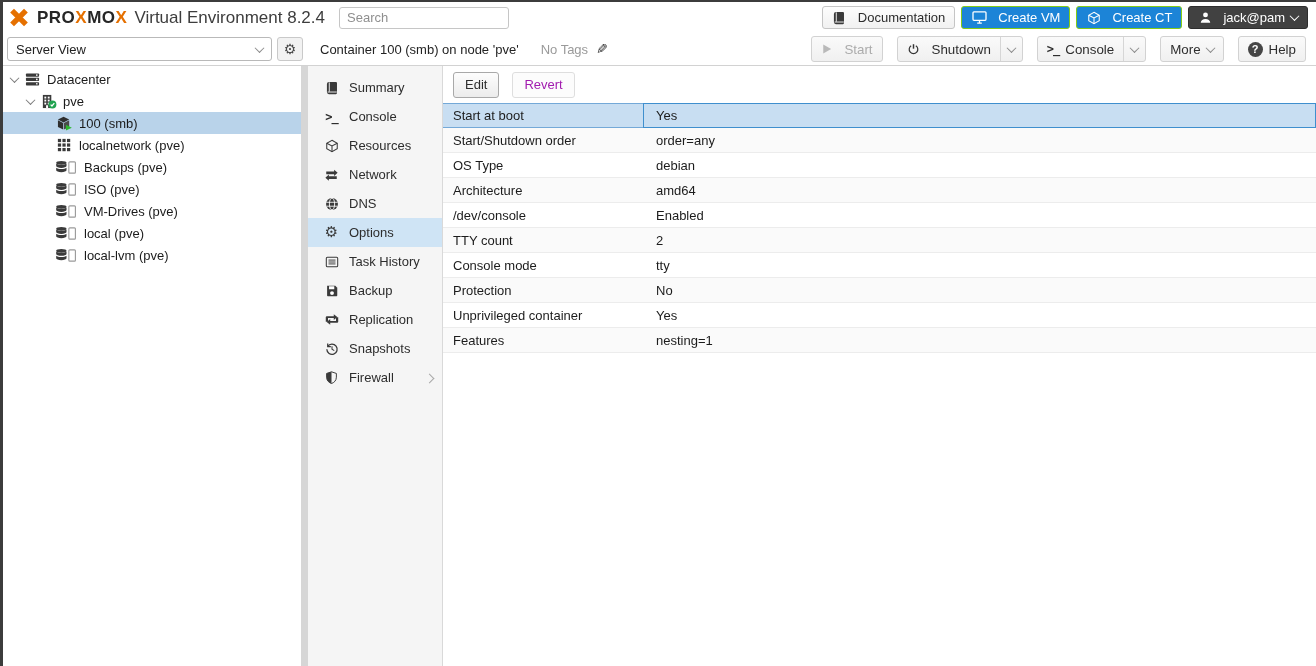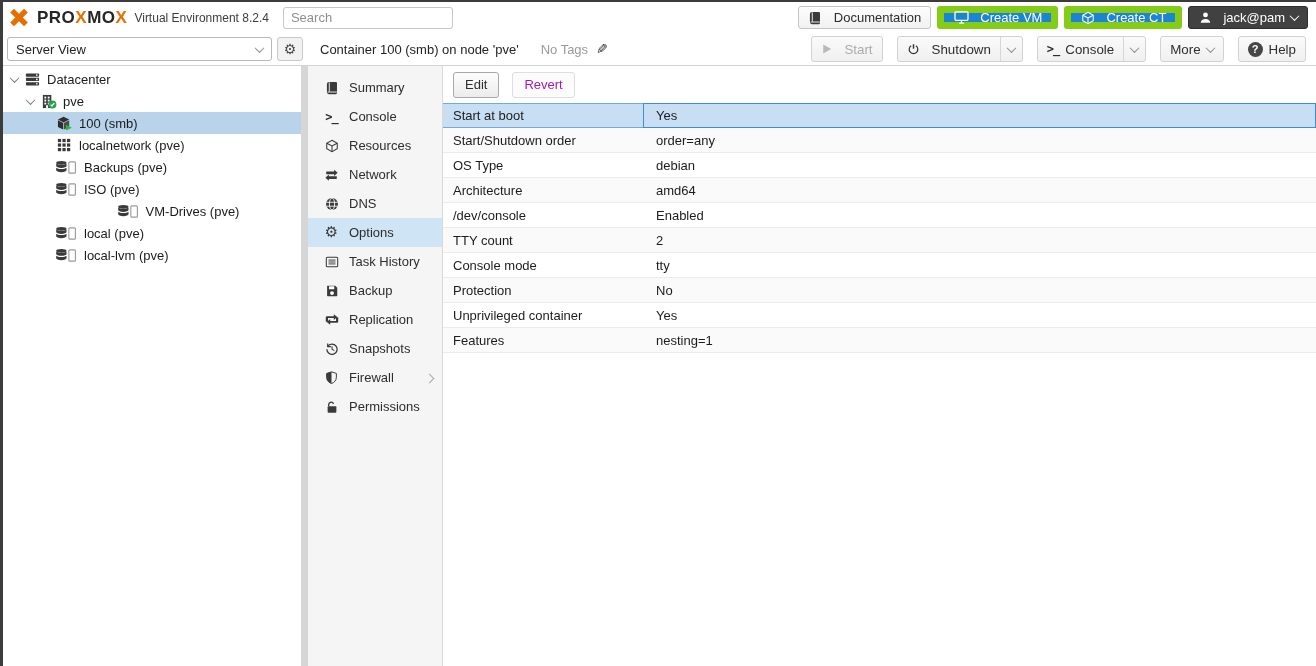--- a/index.html
+++ b/index.html
@@ -6,29 +6,29 @@
   html,body { width:1316px; height:666px; overflow:hidden; }
   body { font: 13px "Liberation Sans", sans-serif; color:#1f1f1f; background:#fff; }
   .page { width:1316px; height:666px; display:flex; flex-direction:column;
           border-top:2px solid #3c3c3c; border-left:3px solid #3c3c3c; background:#fff; overflow:hidden; }
 
   
   .topbar { height:31px; flex:0 0 31px; display:flex; align-items:center; padding:0 8px 0 6px; background:#fff; }
   .brand { display:flex; align-items:center; gap:3px; }
   .brand-word { font-weight:bold; font-size:17px; letter-spacing:.5px; color:#262626; }
   .brand-word .ox { color:#e57000; }
-  .brand-sub { font-size:12px; color:#3d3d3d; margin-left:4px; }
+  .brand-sub { font-size:17px; color:#3d3d3d; margin-left:4px; }
   .search { width:170px; height:22px; margin-left:14px; border:1px solid #c6c6c6; border-radius:3px;
             padding:0 7px; font:13px "Liberation Sans",sans-serif; color:#701a75; outline:none; }
   .search::placeholder { color:#8f8f8f; }
   .top-actions { margin-left:auto; display:flex; align-items:center; gap:6px; }
   .btn { display:inline-flex; align-items:center; gap:6px; height:23px; padding:0 9px; border-radius:3px;
          font:13px "Liberation Sans",sans-serif; cursor:pointer; white-space:nowrap; }
   .btn.light { background:linear-gradient(#fdfdfd,#f1f1f1); border:1px solid #c5c5c5; color:#2c2c2c; }
-  .btn.blue  { background:#1c84d7; border:7px solid #84cc16; color:#fff; }
+  .btn.blue  { background:#1c84d7; border:1px solid #84cc16; color:#fff; }
   .btn.dark  { background:#414141; border:1px solid #2e2e2e; color:#fff; }
 
   
   .titlebar { height:33px; flex:0 0 33px; display:flex; align-items:stretch; border-bottom:1px solid #d2d2d2; background:#fff; }
   .sidebar-head { width:305px; flex:0 0 305px; display:flex; align-items:center; padding:0 5px 0 4px; gap:5px; }
   .combo { flex:1; height:24px; border:1px solid #b9b9b9; border-radius:3px; background:#fff;
            display:flex; align-items:center; justify-content:space-between; padding:0 8px; color:#222; }
   .gearbtn { width:26px; height:24px; border:1px solid #c9c9c9; border-radius:3px; background:#f2f2f2;
              display:flex; align-items:center; justify-content:center; font-family:"DejaVu Sans",sans-serif;
              font-size:14px; color:#4a4a4a; cursor:pointer; }
@@ -298,21 +298,21 @@
               <g fill="#3a3a3a">
                 <ellipse cx="6.5" cy="3" rx="5.5" ry="2"></ellipse>
                 <path d="M1 3.6 v2.8 c0 1.1 2.5 2 5.5 2 s5.5-.9 5.5-2 V3.6 c-1 1-3 1.5-5.5 1.5 S2 4.6 1 3.6 Z"></path>
                 <path d="M1 8.2 v2.8 c0 1.1 2.5 2 5.5 2 s5.5-.9 5.5-2 V8.2 c-1 1-3 1.5-5.5 1.5 S2 9.2 1 8.2 Z"></path>
               </g>
               <rect x="14.5" y="2" width="7" height="12" rx="1" fill="none" stroke="#9a9a9a" stroke-width="1.2"></rect>
             </svg>
           </span>
           <span class="tlabel">ISO (pve)</span>
         </div>
-        <div class="tree-row" style="padding-left: 36px; justify-content: center;">
+        <div class="tree-row" style="padding-left: 36px;">
           <span class="exp"></span>
           <span class="ic wide">
             <svg viewBox="0 0 24 16" width="23" height="15">
               <g fill="#3a3a3a">
                 <ellipse cx="6.5" cy="3" rx="5.5" ry="2"></ellipse>
                 <path d="M1 3.6 v2.8 c0 1.1 2.5 2 5.5 2 s5.5-.9 5.5-2 V3.6 c-1 1-3 1.5-5.5 1.5 S2 4.6 1 3.6 Z"></path>
                 <path d="M1 8.2 v2.8 c0 1.1 2.5 2 5.5 2 s5.5-.9 5.5-2 V8.2 c-1 1-3 1.5-5.5 1.5 S2 9.2 1 8.2 Z"></path>
               </g>
               <rect x="14.5" y="2" width="7" height="12" rx="1" fill="none" stroke="#9a9a9a" stroke-width="1.2"></rect>
             </svg>
@@ -441,29 +441,20 @@
         </div>
         <div class="nav-item">
           <span class="ic">
             <svg viewBox="0 0 16 16" width="13" height="15">
               <path d="M8 1 L14 3 V7.6 C14 11.8 11.2 14.3 8 15.4 C4.8 14.3 2 11.8 2 7.6 V3 Z" fill="none" stroke="#3a3a3a" stroke-width="1.2"></path>
               <path d="M8 1 L2 3 V7.6 C2 11.8 4.8 14.3 8 15.4 Z" fill="#3a3a3a"></path>
             </svg>
           </span>
           <span class="nlabel">Firewall</span>
           <span class="nav-arrow"><span class="chev right"></span></span>
-        </div>
-        <div class="nav-item">
-          <span class="ic">
-            <svg viewBox="0 0 16 16" width="14" height="14">
-              <path d="M4.2 7.2 V5.2 a2.8 2.8 0 0 1 5.5 -.6" fill="none" stroke="#3a3a3a" stroke-width="1.5"></path>
-              <rect x="3" y="7.2" width="10" height="7.3" rx="1" fill="#3a3a3a"></rect>
-            </svg>
-          </span>
-          <span class="nlabel">Permissions</span>
         </div>
       </nav>
     <section class="content">
       <div class="toolbar">
         <button class="abtn primary">Edit</button>
         <button class="abtn disabled">Revert</button>
       </div>
       <div class="grid">
           <div class="grid-row sel">
             <div class="cell label">Start at boot</div>

